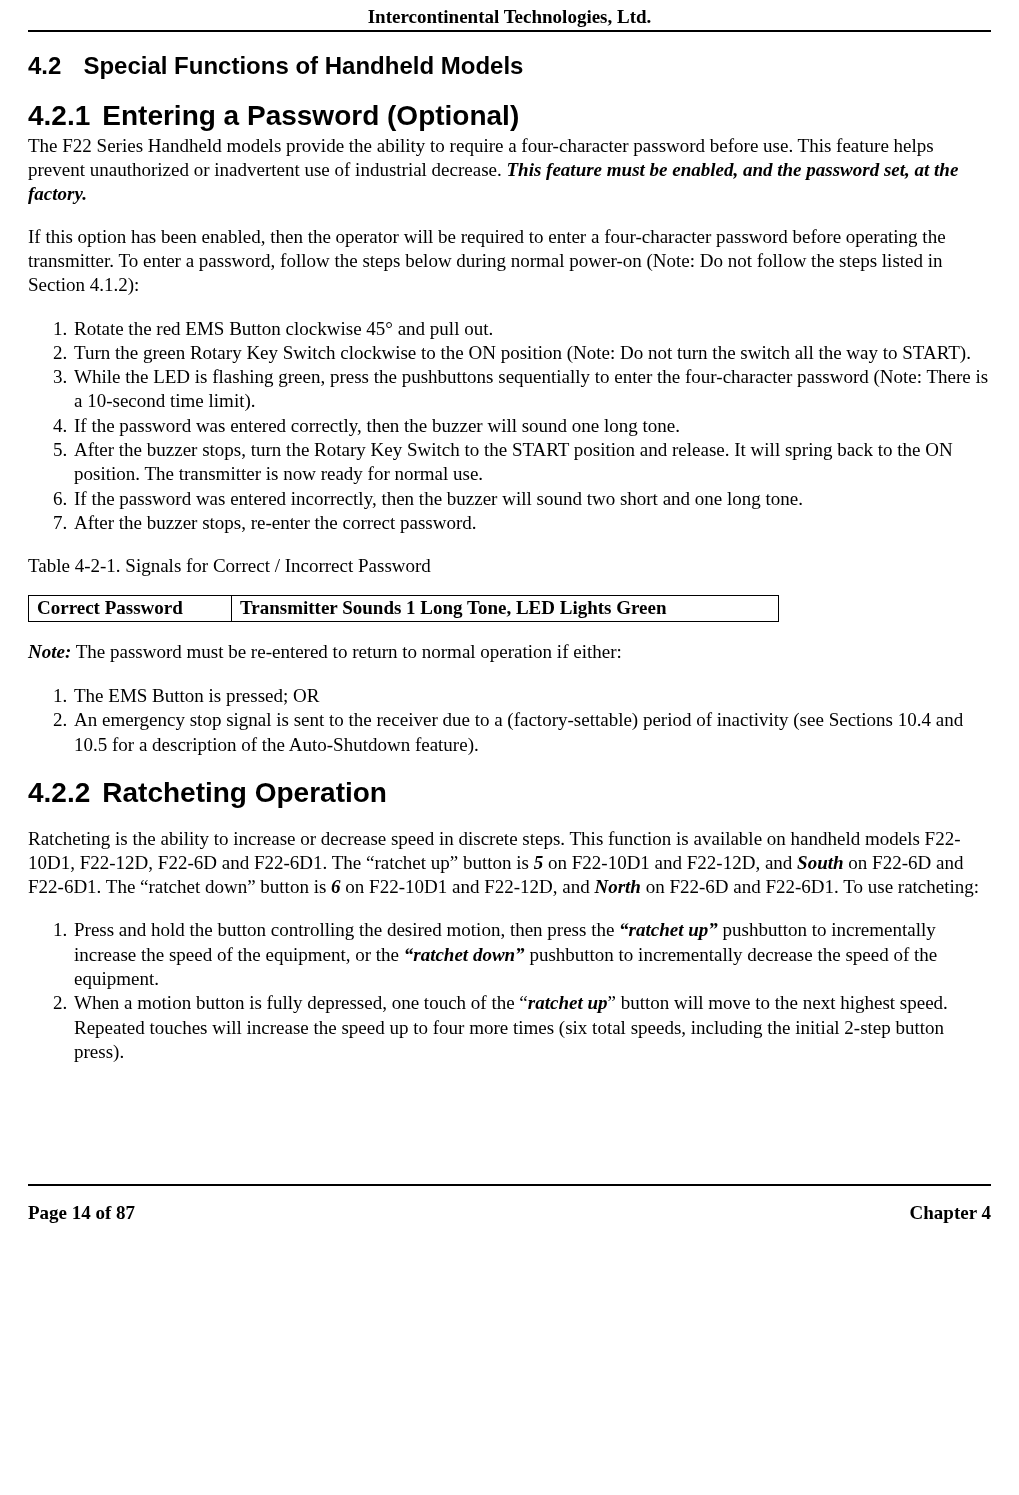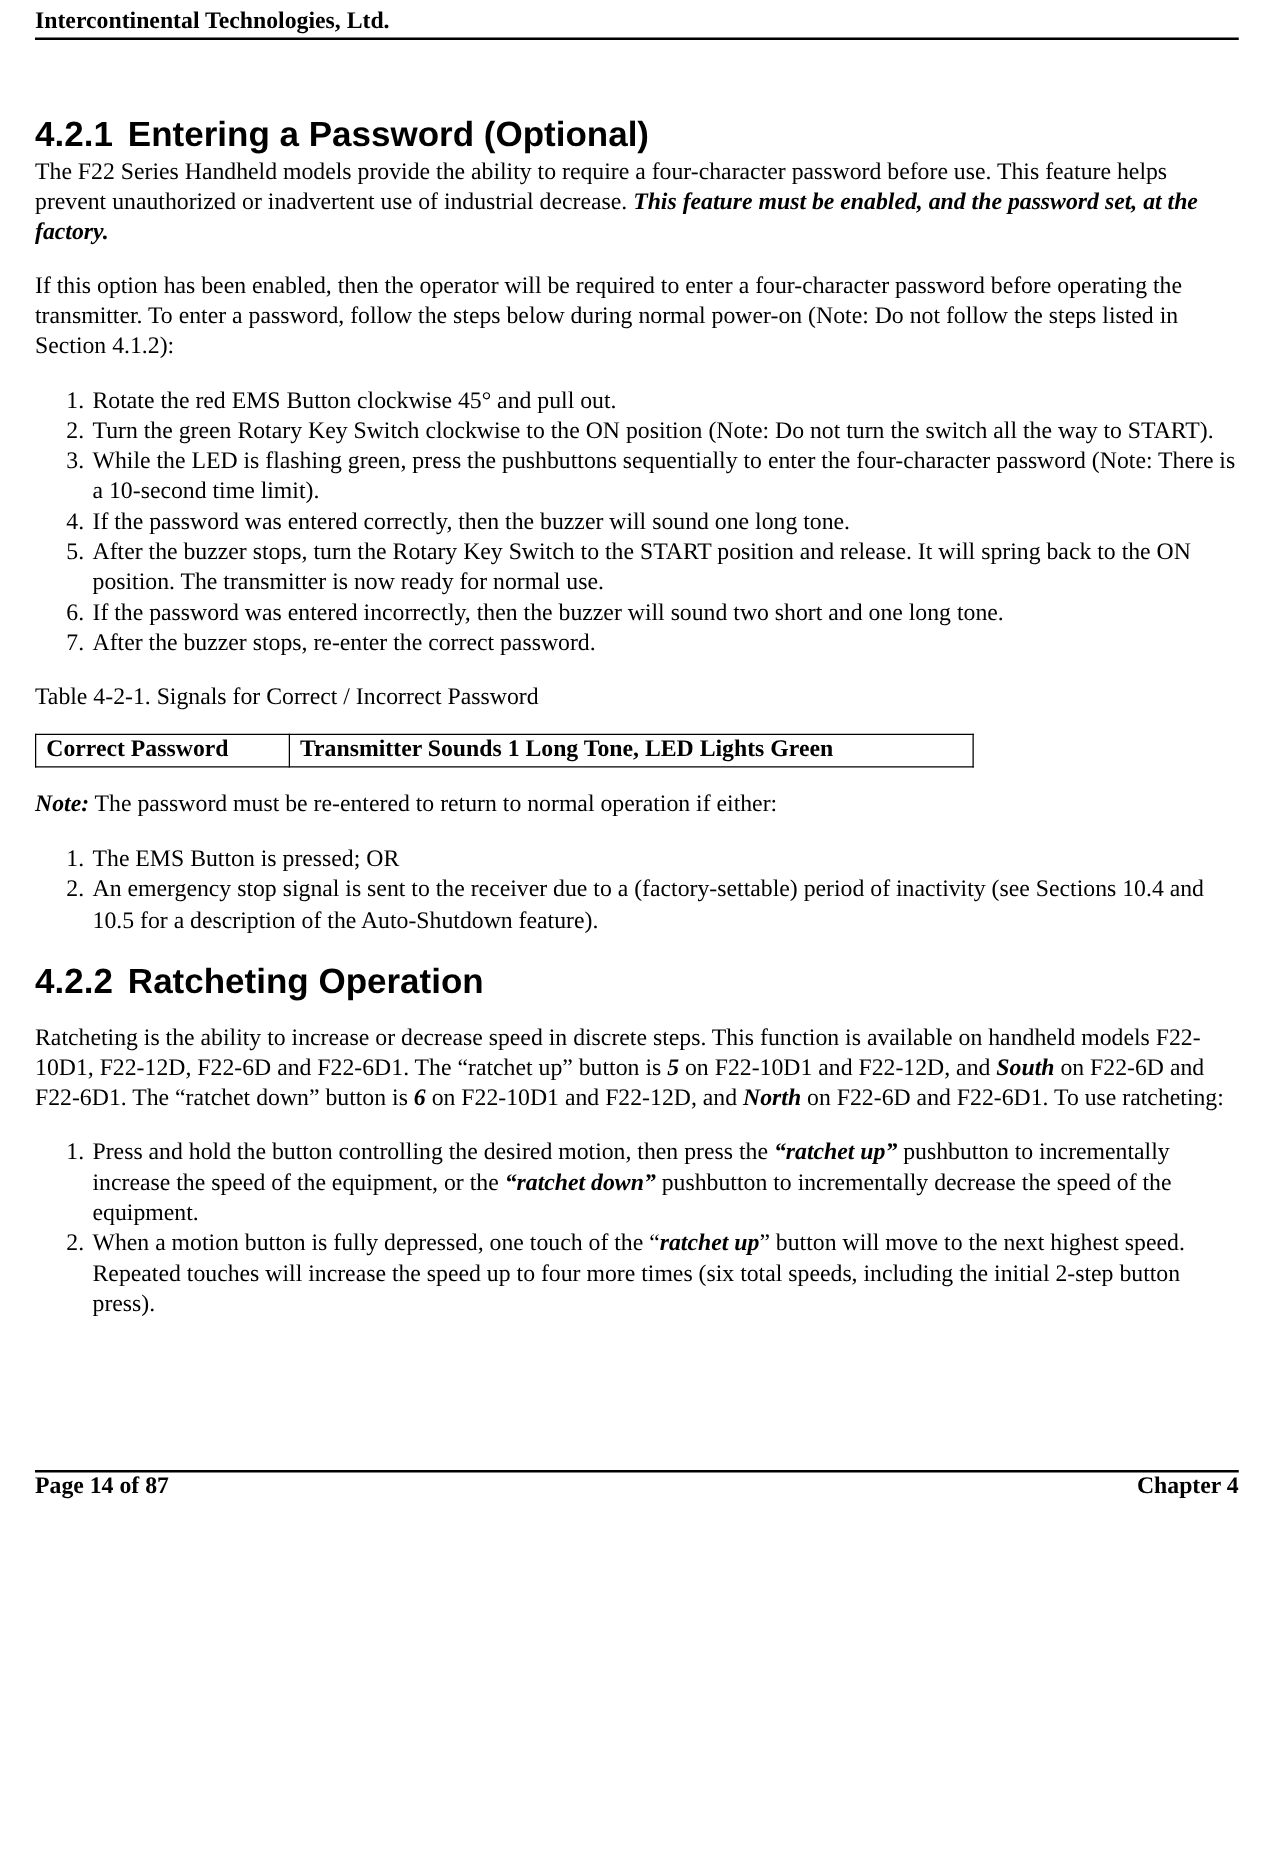--- a/index.html
+++ b/index.html
@@ -13,21 +13,22 @@
   }
   .page {
     padding: 0 28px 0 28px;
     box-sizing: border-box;
   }
   .header-bar {
     font-weight: bold;
     padding-top: 6px;
     padding-bottom: 2px;
     border-bottom: 2.5px solid #000;
-    margin-bottom: 60px;
+    margin-bottom: 20px;
+    text-align: center;
   }
   h2.sec {
     font-family: Arial, Helvetica, sans-serif;
     font-size: 24px;
     font-weight: bold;
     margin: 0 0 20px 0;
   }
   h2.sec .num { margin-right: 22px; }
   h3.subsec {
     font-family: Arial, Helvetica, sans-serif;
@@ -52,37 +53,40 @@
   table.sig td {
     border: 1.5px solid #000;
     padding: 1px 8px 2px 8px;
     font-weight: bold;
     vertical-align: top;
   }
   table.sig td.c1 { width: 186px; }
   table.sig td.c2 { width: 530px; }
   .footer {
     margin-top: 120px;
-    padding-top: 0;
+    padding-top: 16px;
     border-top: 2.5px solid #000;
     display: flex;
     justify-content: space-between;
     font-weight: bold;
     padding-bottom: 10px;
   }
   .table-caption { margin-bottom: 18px; }
 </style>
 </head>
 <body>
 
 <div class="page">
   <div class="header-bar">
     <span>Intercontinental Technologies, Ltd.</span>
   </div>
 
+  <h2 class="sec">
+    <span class="num">4.2</span><span>Special Functions of Handheld Models</span>
+  </h2>
 
   <h3 class="subsec">
     <span class="num">4.2.1</span><span>Entering a Password (Optional)</span>
   </h3>
 
   <p><span>The F22 Series Handheld models provide the ability to require a four-character password before use.  This feature helps prevent unauthorized or inadvertent use of industrial decrease.  </span><span class="bi">This feature must be enabled, and the password set, at the factory.</span></p>
 
   <p>If this option has been enabled, then the operator will be required to enter a four-character password before operating the transmitter.  To enter a password, follow the steps below during normal power-on (Note: Do not follow the steps listed in Section 4.1.2):</p>
 
   <ol class="numlist">

